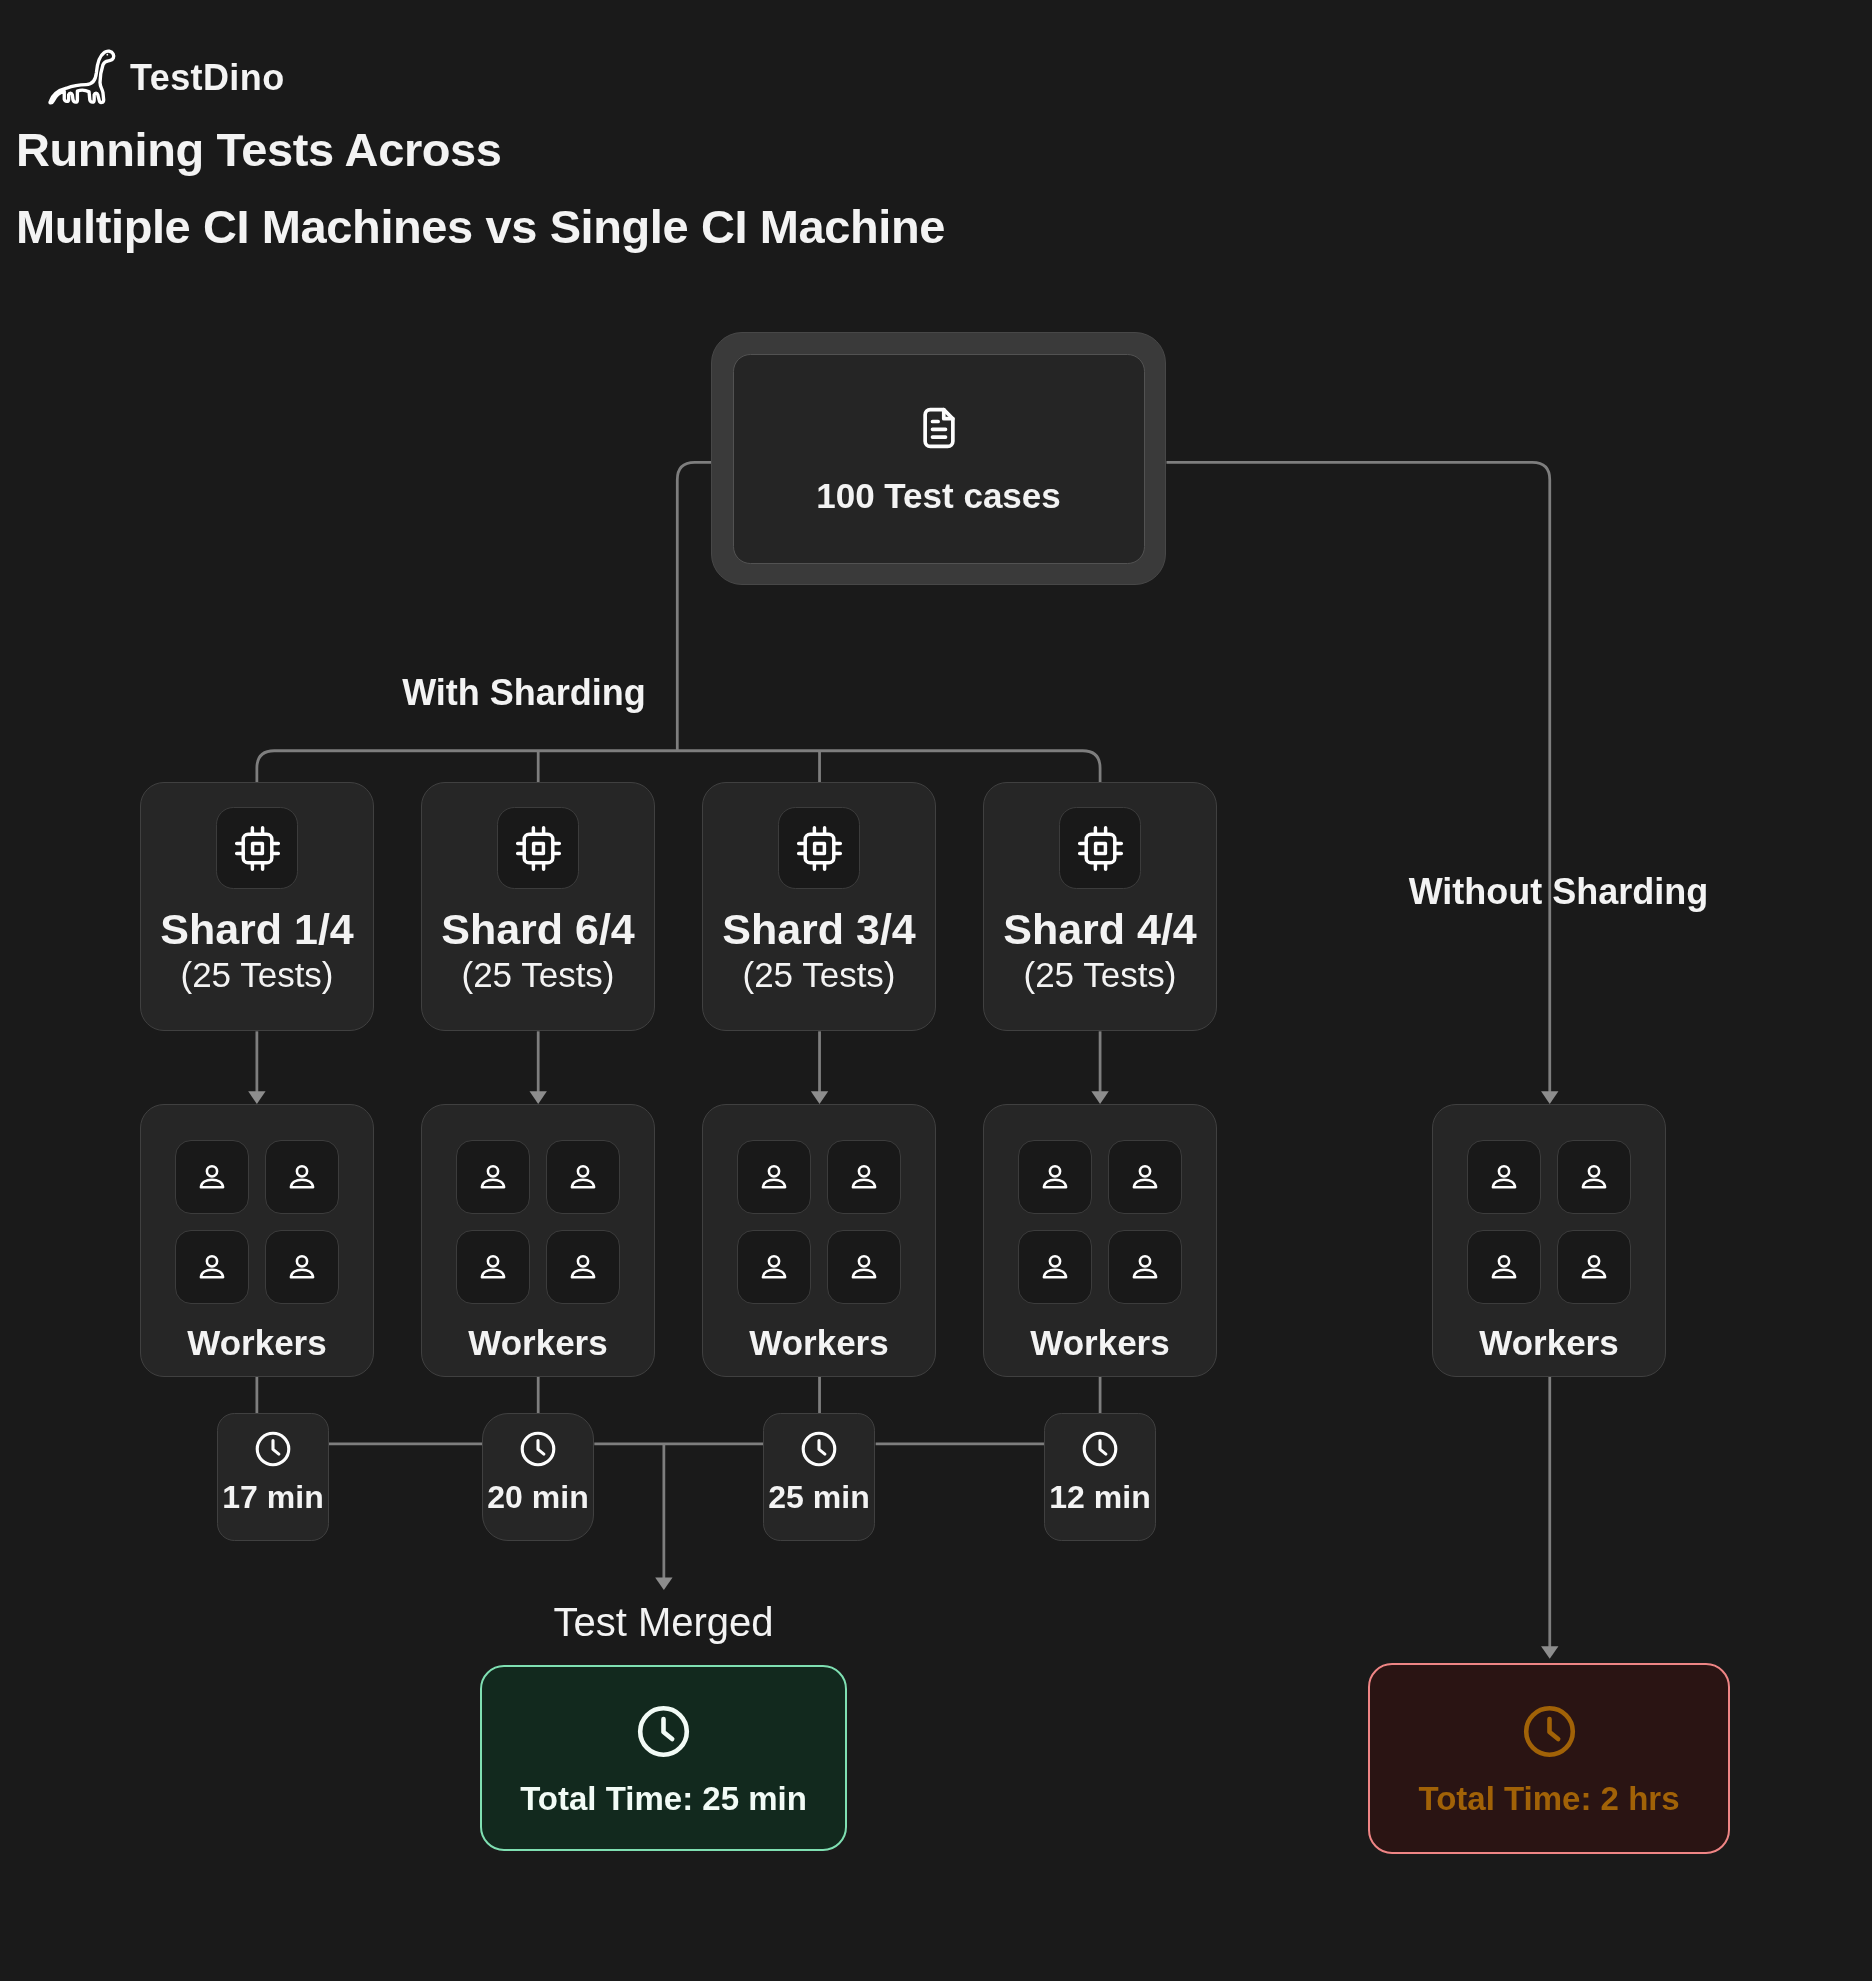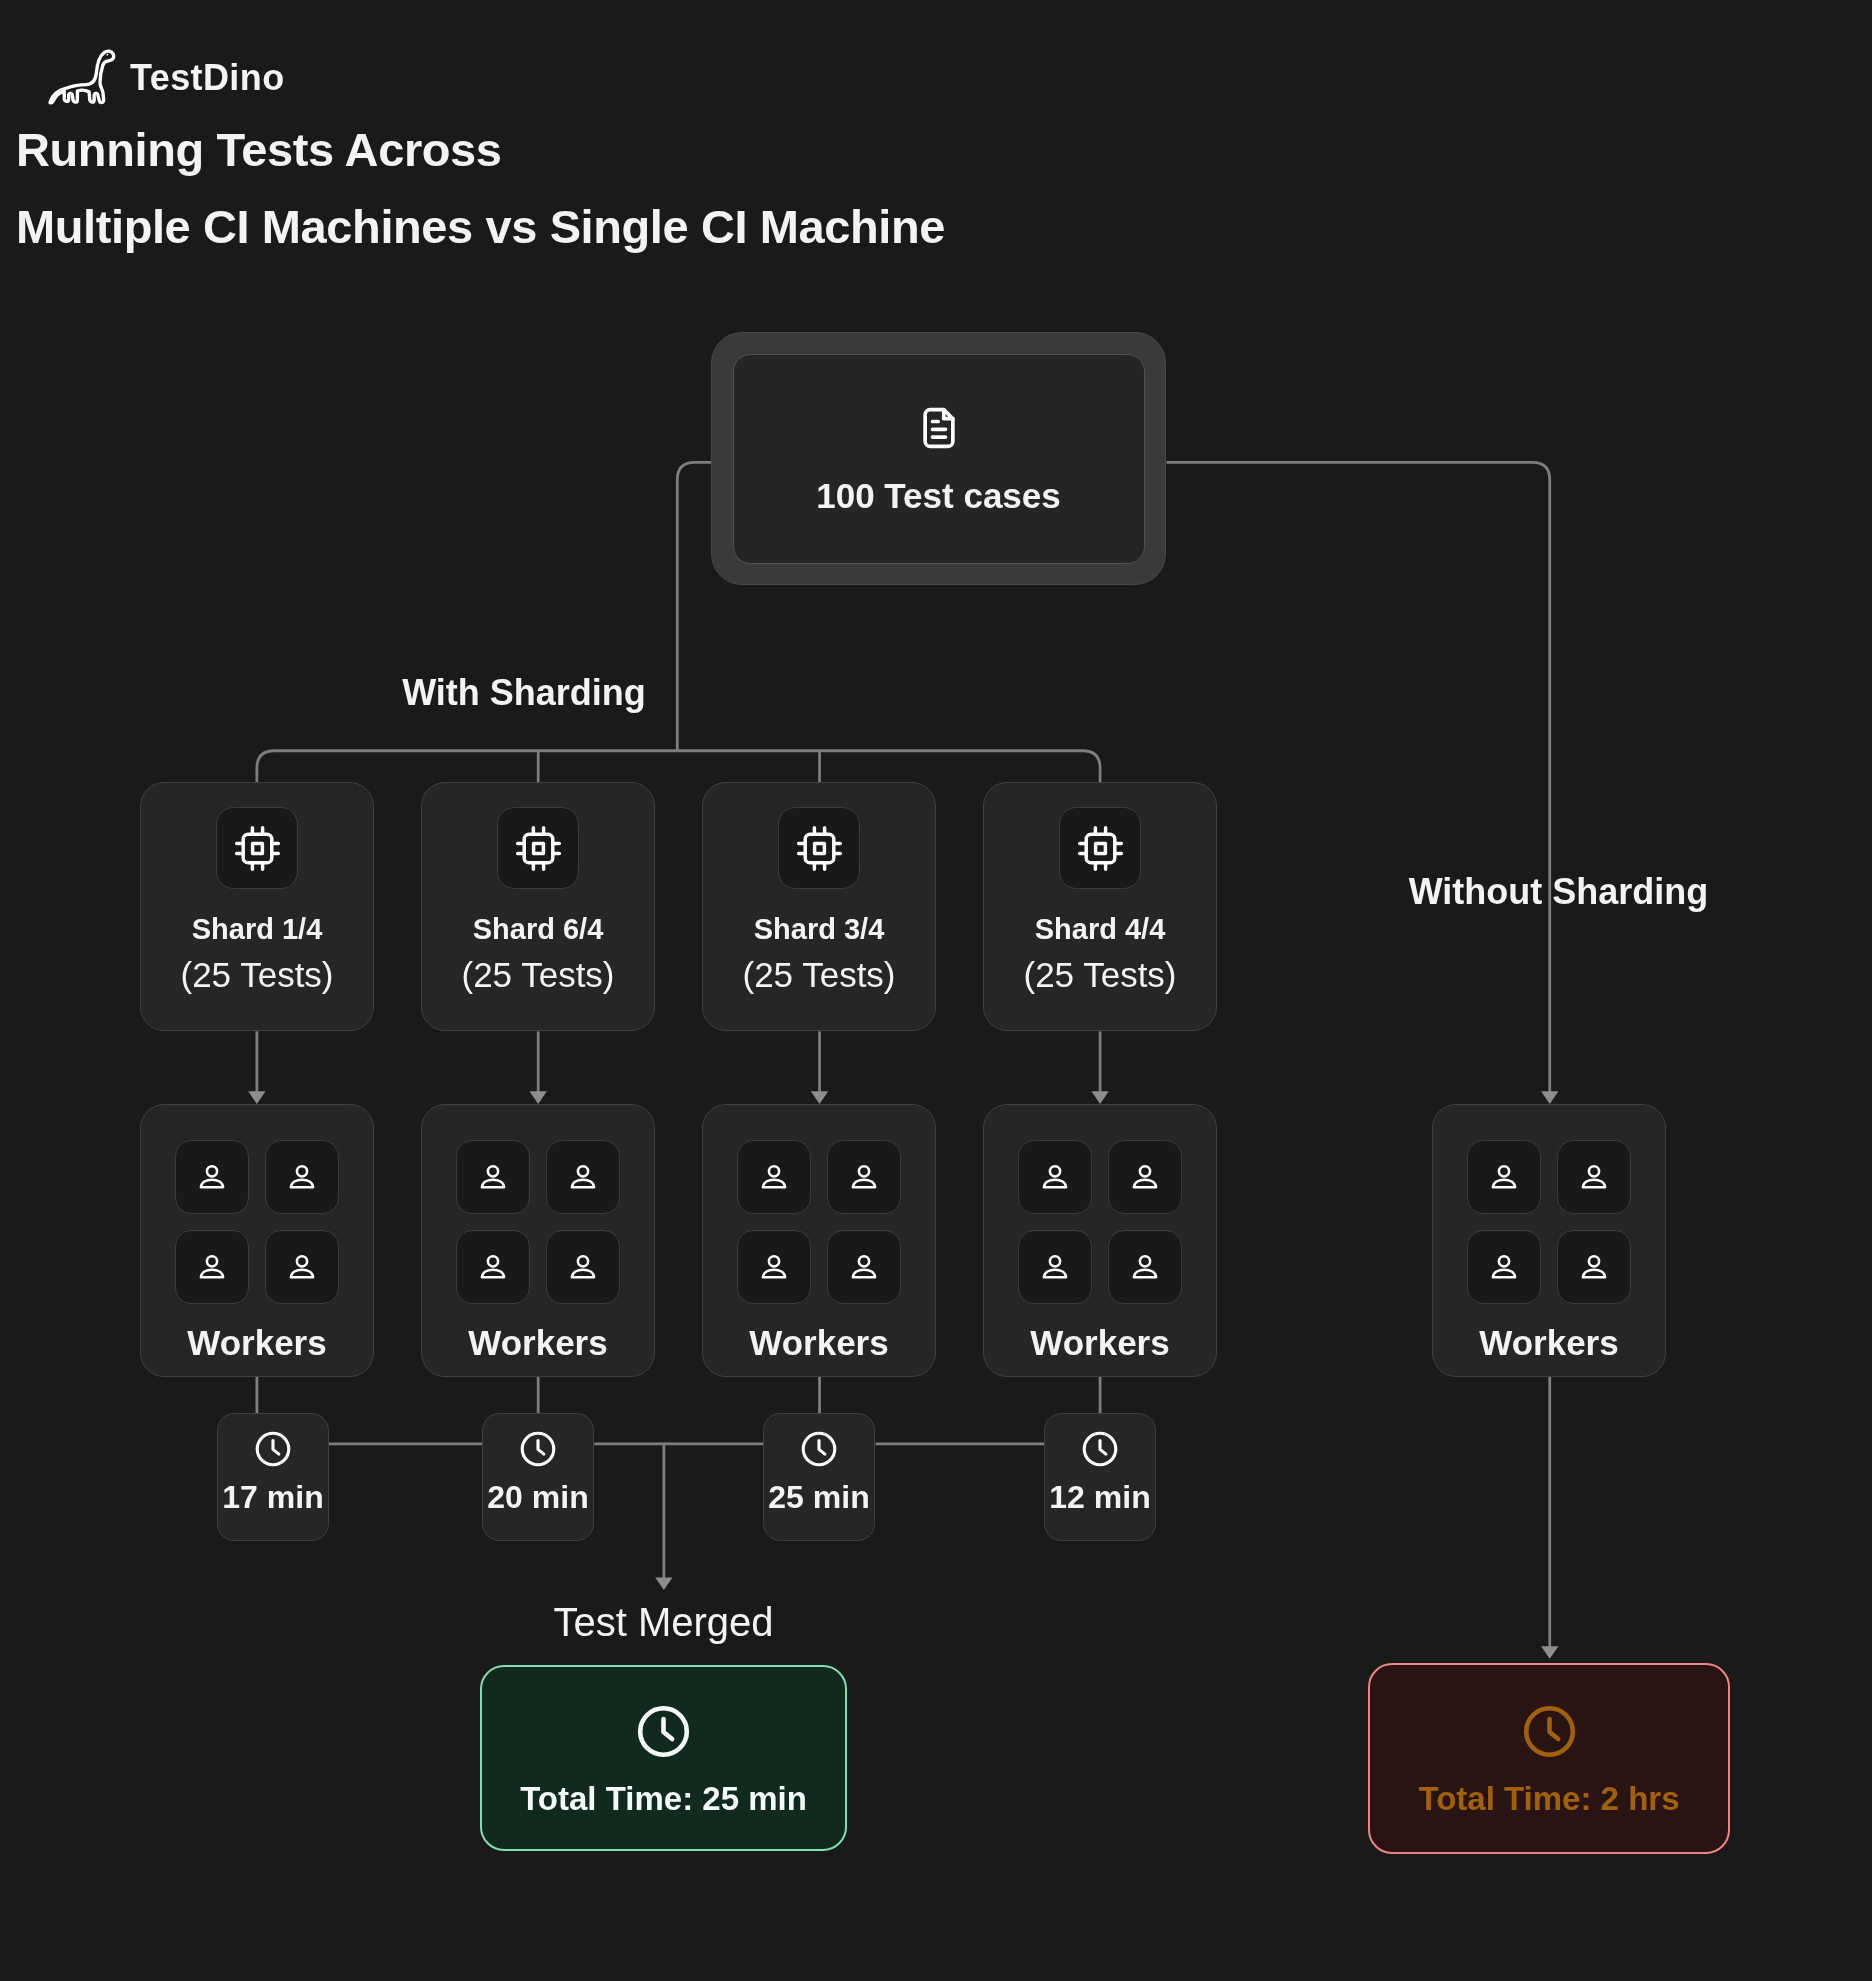--- a/index.html
+++ b/index.html
@@ -37,39 +37,39 @@
       font-weight:600;line-height:51px;}
   .with-label{left:344px;top:667px;width:360px;}
   .without-label{left:1353px;top:866px;width:411px;}
 
   
   .shard{top:782px;width:234px;height:249px;padding-top:24px;}
   .chip-tile{width:82px;height:82px;box-sizing:border-box;background:#191919;
       border:1.6px solid #3c3c3c;border-radius:17.4px;display:flex;align-items:center;
       justify-content:center;}
   .chip-tile .ic{width:49px;height:49px;color:#fdfdfd;}
-  .shard-title{margin-top:17.4px;font-size:29px;font-weight:600;line-height:46px;text-align:center;}
+  .shard-title{margin-top:17.4px;font-size:43px;font-weight:600;line-height:46px;text-align:center;}
   .shard-sub{font-size:35px;font-weight:500;line-height:46px;}
 
   
   .workers{top:1104px;width:234px;height:273px;padding-top:35px;}
   .wgrid{display:grid;grid-template-columns:74px 74px;grid-template-rows:74px 74px;gap:16px;}
   .wtile{box-sizing:border-box;background:#191919;border:1.6px solid #3c3c3c;border-radius:16px;
       display:flex;align-items:center;justify-content:center;}
   .wtile .ic{width:36px;height:36px;color:#fdfdfd;}
   .workers-label{margin-top:19px;font-size:35px;font-weight:600;}
 
   
   .time{top:1413px;width:112px;height:128px;border-radius:17.4px;padding-top:12.6px;}
   .time .ic{width:44px;height:44px;color:#fdfdfd;}
   .time-label{margin-top:8px;font-size:32px;font-weight:600;}
 
   
   .cx1{left:140px;} .cx2{left:421px;} .cx3{left:702px;} .cx4{left:983px;} .cx5{left:1432px;}
-  .tx1{left:217px;} .tx2{left:482px;} .tx3{left:763px;} .tx4{left:1044px;}
+  .tx1{left:217px;} .tx2{left:482px;border-radius:26px;} .tx3{left:763px;} .tx4{left:1044px;}
 
   
   .merged-heading{left:474px;top:1596px;width:379px;text-align:center;font-size:40px;
       font-weight:400;line-height:52px;z-index:3;}
   .result{position:absolute;z-index:2;box-sizing:border-box;border-radius:24px;
       display:flex;flex-direction:column;align-items:center;justify-content:center;gap:16px;}
   .success{left:480px;top:1665px;width:367px;height:186px;background:#12291e;
       border:2.4px solid #7fdfb2;color:#f2fbf6;}
   .danger{left:1368px;top:1663px;width:362px;height:191px;background:#2a1413;
       border:2.4px solid #ef8585;color:#a16207;}

